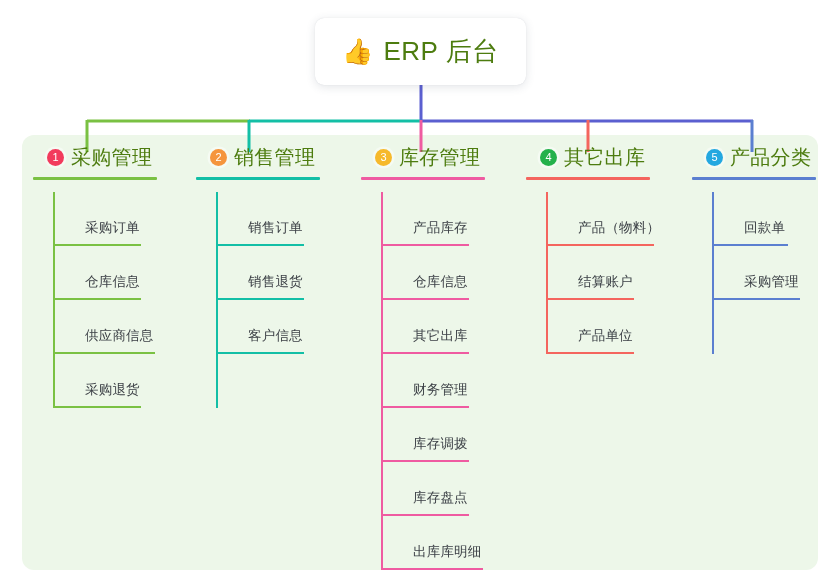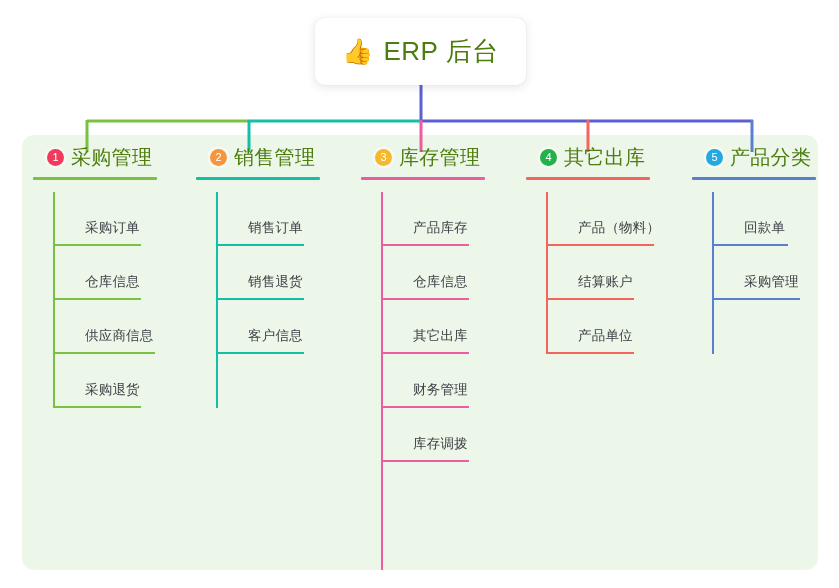--- a/index.html
+++ b/index.html
@@ -233,20 +233,28 @@
           <div class="leaf-rule" style="width: 88px; background: rgb(239, 91, 161);"></div>
         </div>
         <div class="leaf">
           <span class="leaf-text">财务管理</span>
           <div class="leaf-rule" style="width: 88px; background: rgb(239, 91, 161);"></div>
         </div>
         <div class="leaf">
           <span class="leaf-text">库存调拨</span>
           <div class="leaf-rule" style="width: 88px; background: rgb(239, 91, 161);"></div>
         </div>
+        <div class="leaf">
+          <span class="leaf-text">库存盘点</span>
+          <div class="leaf-rule" style="width: 88px; background: rgb(239, 91, 161);"></div>
+        </div>
+        <div class="leaf">
+          <span class="leaf-text">出库库明细</span>
+          <div class="leaf-rule" style="width: 102px; background: rgb(239, 91, 161);"></div>
+        </div>
       </div>
     </div>
     <div class="column" style="left: 526px;">
       <div class="col-head">
         <span class="badge" style="background: rgb(36, 177, 75);">4</span>
         <span class="col-title">其它出库</span>
       </div>
       <div class="head-rule" style="width: 124px; background: rgb(244, 101, 94);"></div>
       <div class="leaves">
         <div class="spine" style="background: rgb(244, 101, 94); height: 162px;"></div>

